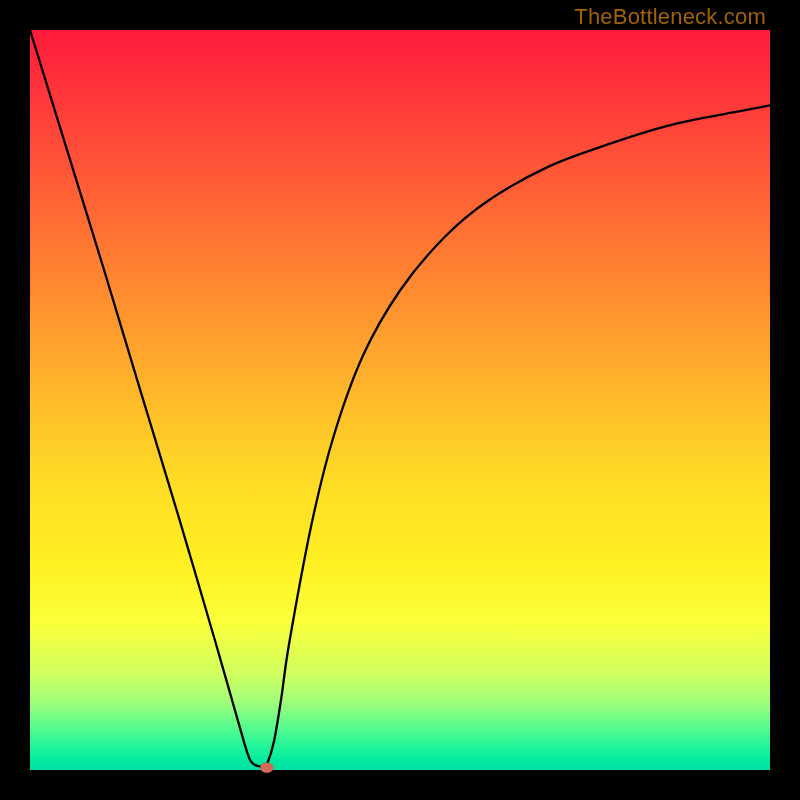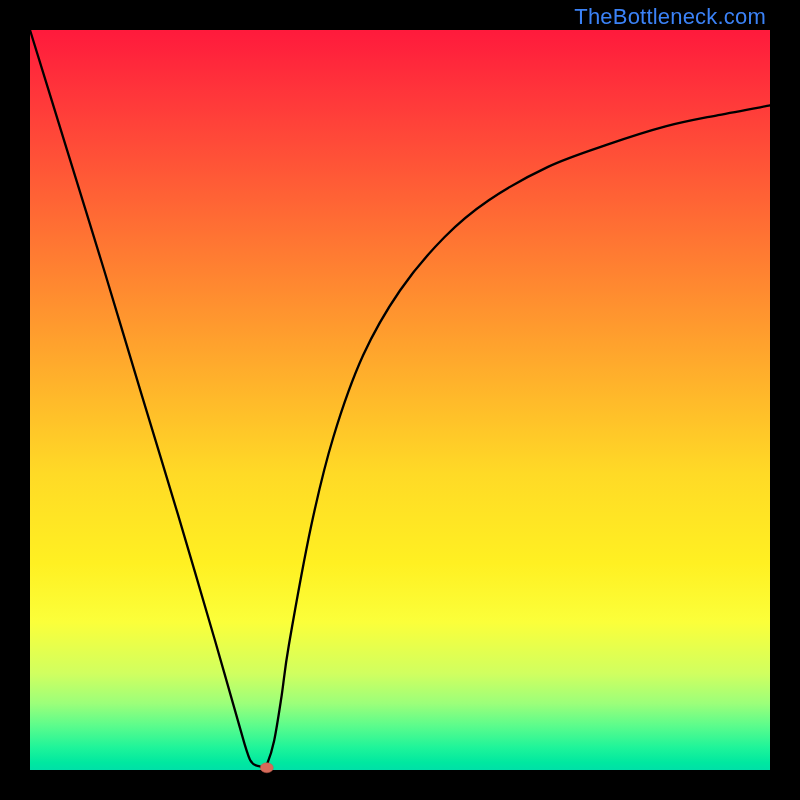--- a/index.html
+++ b/index.html
@@ -39,21 +39,21 @@
       #5cfc8c 94%,
       #1ef49a 97%,
       #00e8a0 99%,
       #00e0a8 100%
     );
   }
   .watermark {
     position: absolute;
     top: 4px;
     right: 34px;
-    color: #3b82f6;
+    color: #a16207;
     font-size: 22px;
     font-weight: 500;
     letter-spacing: 0.2px;
     user-select: none;
   }
   svg.curve {
     position: absolute;
     left: 0;
     top: 0;
     width: 740px;

